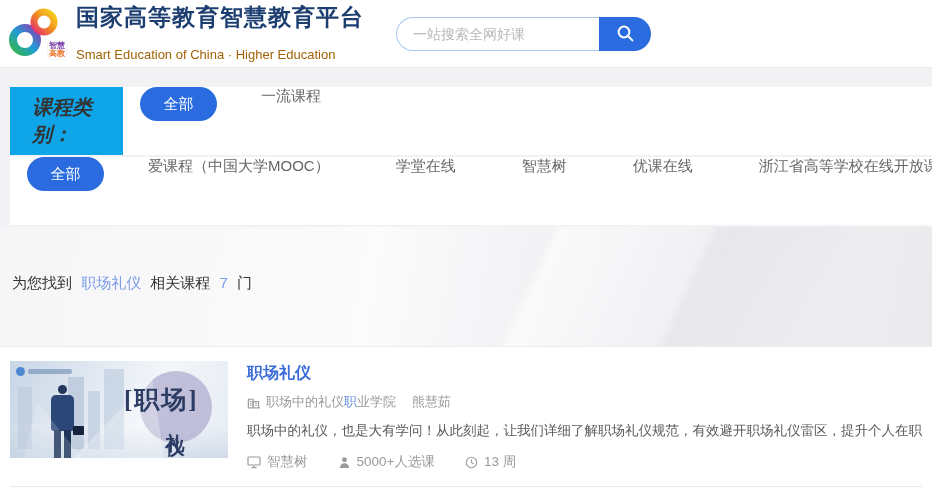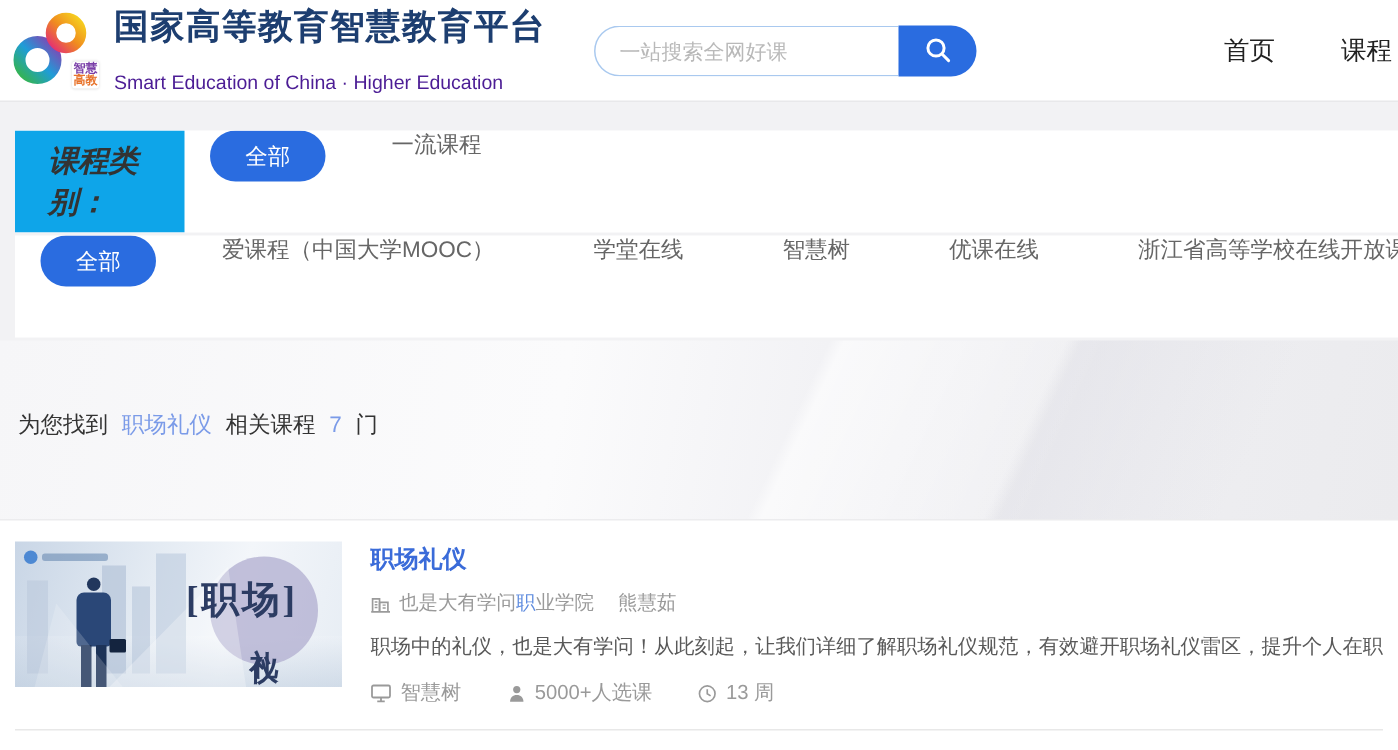--- a/index.html
+++ b/index.html
@@ -7,21 +7,21 @@
   .page { position:relative; width:932px; height:500px; background:#f2f2f4; overflow:hidden; }
 
   
   .header { height:68px; background:#fff; display:flex; align-items:center; border-bottom:1px solid #e8e8ea; }
   .logo { position:relative; width:58px; height:52px; margin-left:8px; flex:none; cursor:pointer; }
   .logo-badge { position:absolute; right:0; bottom:1px; background:#fff; border-radius:2px; padding:1px 1px; font-size:8px; font-weight:bold; line-height:8px; text-align:right; box-shadow:0 0 2px rgba(0,0,0,.15); }
   .logo-badge .l1 { color:#7a3fa8; display:block; }
   .logo-badge .l2 { color:#e8742c; display:block; }
   .brand { margin-left:10px; }
   .brand-title { font-size:23px; font-weight:bold; color:var(--navy); letter-spacing:1px; line-height:1.1; }
-  .brand-sub { font-size:13px; color:#4c1d95; margin-top:17px; }
+  .brand-sub { font-size:13px; color:#a16207; margin-top:17px; }
   .search { display:flex; margin-left:32px; height:34px; flex:none; }
   .search input { width:203px; height:34px; border:1px solid #a9c9ef; border-right:none; border-radius:17px 0 0 17px; padding:0 16px; font-size:14px; color:#333; outline:none; }
   .search input::placeholder { color:#b9b9b9; }
   .search button { width:52px; border:none; background:var(--accent); border-radius:0 17px 17px 0; cursor:pointer; display:flex; align-items:center; justify-content:center; }
   .nav { margin-left:auto; display:flex; gap:44px; padding-right:4px; }
   .nav a { font-size:17px; color:#222; text-decoration:none; cursor:pointer; white-space:nowrap; }
 
   
   .filter-panel { margin:19px 0 0 10px; }
   .filter-row { display:flex; height:68px; background:#fff; margin-bottom:2px; overflow:hidden; }
@@ -112,24 +112,20 @@
     </div>
     <div class="search">
       <input type="text" placeholder="一站搜索全网好课" style="">
       <button>
         <svg width="19" height="19" viewBox="0 0 19 19">
           <circle cx="8" cy="8" r="5.4" fill="none" stroke="#fff" stroke-width="2"></circle>
           <path d="M12.2 12.2 L16.4 16.4" stroke="#fff" stroke-width="2" stroke-linecap="round"></path>
         </svg>
       </button>
     </div>
-    <nav class="nav">
-      <a>首页</a>
-      <a>课程</a>
-    </nav>
   </header>
 
   <section class="filter-panel">
     <div class="filter-row">
       <div class="filter-label">课程类别：</div>
       <div class="filter-opts">
         <button class="pill">全部</button>
         <a class="opt">一流课程</a>
       </div>
     </div>
@@ -184,21 +180,21 @@
 
       <div class="info">
         <h3 class="course-title">职场礼仪</h3>
         <div class="school">
           <svg width="13" height="13" viewBox="0 0 14 14" fill="none" stroke="currentColor" stroke-width="1.2">
             <path d="M1.5 12.5 V3.5 h5 v9"></path>
             <path d="M6.5 12.5 V6 h6 v6.5"></path>
             <path d="M0.5 12.8 h13.5"></path>
             <path d="M3 5.7h2 M3 7.7h2 M3 9.7h2 M8.7 8h2.2 M8.7 10h2.2" stroke-width="1"></path>
           </svg>
-          <span>也是大有学问</span>
+          <span>职场中的礼仪</span>
             <span class="hl">职</span>
             <span>业学院</span>
           <span class="instructor">熊慧茹</span>
         </div>
         <p class="desc">职场中的礼仪，也是大有学问！从此刻起，让我们详细了解职场礼仪规范，有效避开职场礼仪雷区，提升个人在职场中的竞争力！</p>
         <div class="meta">
           <span class="m">
             <svg width="14" height="14" viewBox="0 0 14 14" fill="none" stroke="currentColor" stroke-width="1.2">
               <rect x="1" y="2" width="12" height="8" rx="1"></rect>
               <path d="M4.5 12.6h5 M7 10.2v2.2"></path>

